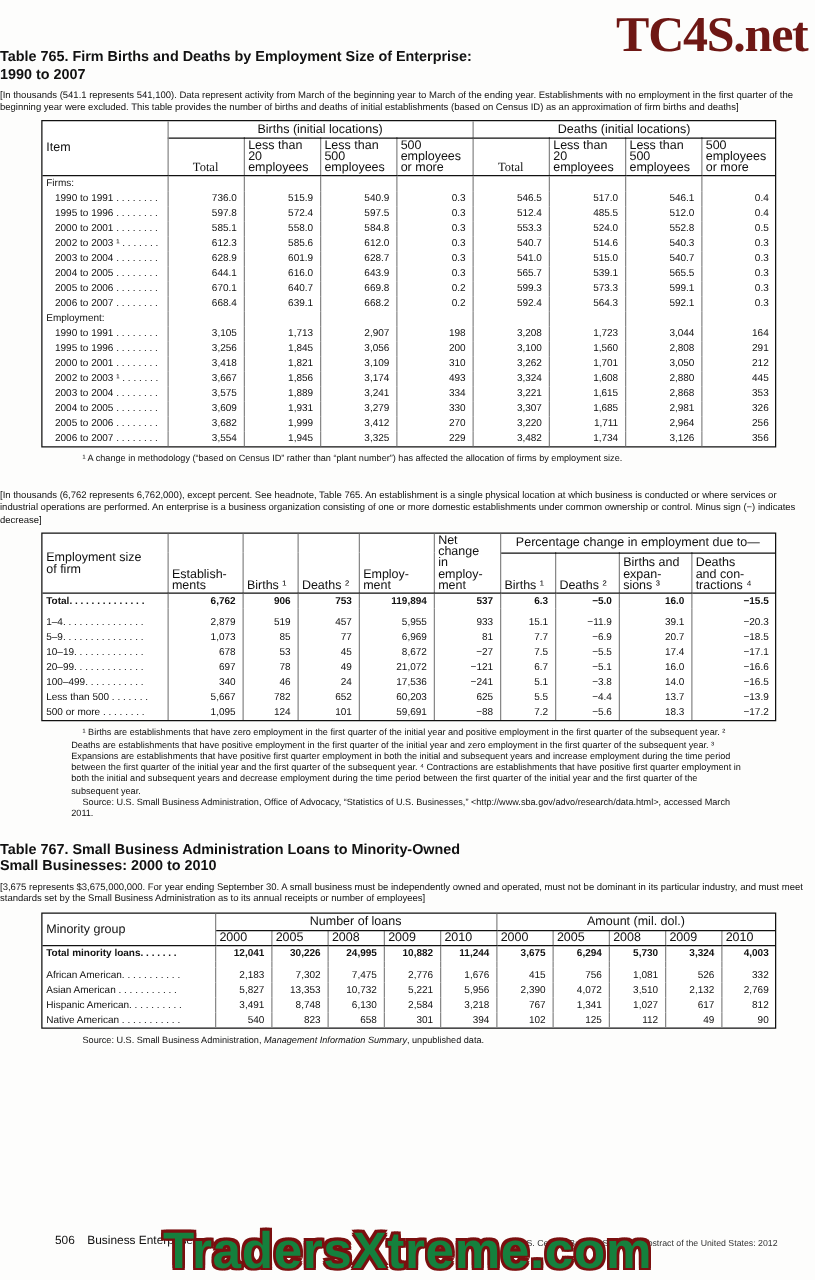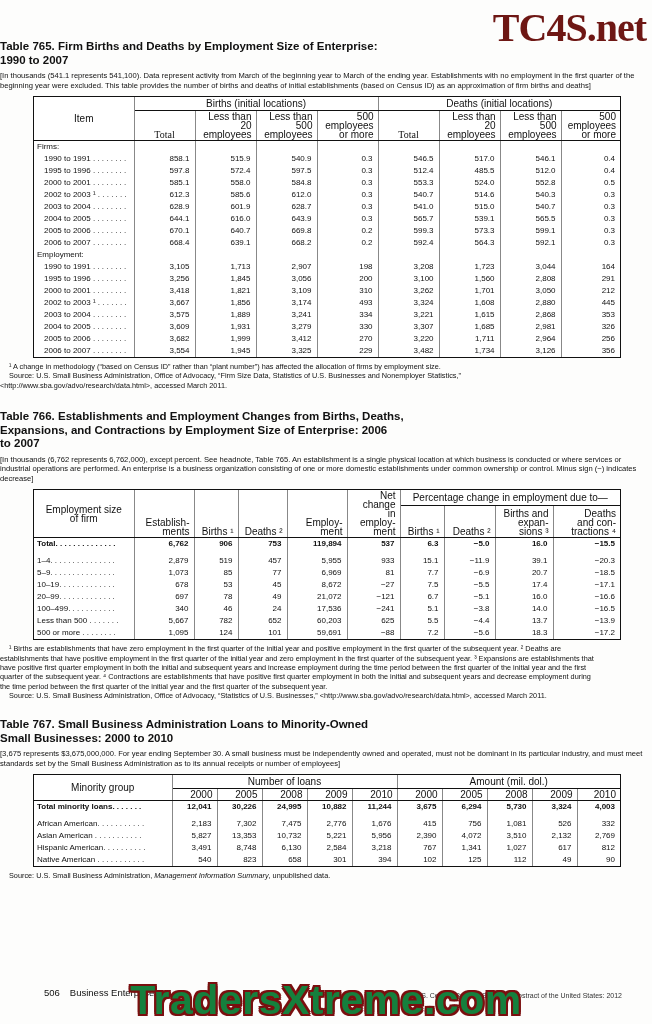--- a/index.html
+++ b/index.html
@@ -1,38 +1,38 @@
 <!DOCTYPE html>
 <html><head>
 <meta charset="utf-8">
 <style>
   html,body{margin:0;padding:0;}
   body{
     width:652px;height:1024px;position:relative;overflow:hidden;
     background:#fdfdfc;color:#111;
     font-family:"Liberation Sans",sans-serif;
   }
-  .text{margin-right:55px;}
+  .text{margin-left:57px;margin-right:55px;}
   .tablewrap{margin-left:33px;margin-right:31px;position:relative;}
   .title{
     font-size:11.5px;font-weight:bold;line-height:13.5px;
     white-space:pre-line;margin:0;
   }
   .headnote{font-size:7.6px;line-height:9.6px;margin:4px 0 6px 0;text-align:left;}
   .notes{font-size:7.3px;line-height:9.3px;margin-top:4px;}
   .notes p{margin:0;text-indent:9px;}
   .tblbox{border:1px solid #111;background:#fff;}
   table{width:100%;border-collapse:collapse;table-layout:fixed;font-size:8px;}
   th,td{border-left:1px solid #888;border-right:1px solid #888;padding:1px 3px;}
   th:first-child,td:first-child{border-left:none;}
   th:last-child,td:last-child{border-right:none;}
   thead th{border-bottom:1px solid #111;font-weight:normal;white-space:pre-line;line-height:9px;font-size:10px;}
   th.group{text-align:center;vertical-align:middle;padding:2px 2px;}
-  th.mid{text-align:center;vertical-align:middle;}
-  th.right{text-align:right;vertical-align:bottom;padding-right:4px;margin-top:44px;}
+  th.mid{text-align:left;vertical-align:middle;}
+  th.right{text-align:left;vertical-align:bottom;padding-right:4px;margin-top:44px;}
   th.center{text-align:center;vertical-align:bottom;font-family:Liberation Serif, serif;}
   td.num{text-align:right;padding:1px 5px 1px 1px;white-space:nowrap;overflow:hidden;}
   td.lab{white-space:nowrap;overflow:hidden;padding-left:3px;}
   td.lab.ind{padding-left:10px;}
   td.lab.sec{padding-left:3px;}
   tr.bold td{font-weight:bold;}
   tr.spacer td{height:5px;padding:0;}
   tbody tr td{line-height:10px;}
   .block766{margin-top:20px;}
   .block767{margin-top:18px;}
@@ -122,21 +122,21 @@
             <td class="num"></td>
             <td class="num"></td>
             <td class="num"></td>
             <td class="num"></td>
             <td class="num"></td>
             <td class="num"></td>
             <td class="num"></td>
           </tr>
           <tr>
             <td class="lab ind">1990 to 1991 . . . . . . . .</td>
-            <td class="num">858.1</td>
+            <td class="num">736.0</td>
             <td class="num">515.9</td>
             <td class="num">540.9</td>
             <td class="num">0.3</td>
             <td class="num">546.5</td>
             <td class="num">517.0</td>
             <td class="num">546.1</td>
             <td class="num">0.4</td>
           </tr>
           <tr>
             <td class="lab ind">1995 to 1996 . . . . . . . .</td>
@@ -313,27 +313,23 @@
             <td class="num">1,734</td>
             <td class="num">3,126</td>
             <td class="num">356</td>
           </tr>
         </tbody>
     </table>
   </div>
 </div>
 <div class="notes text">
   <p>¹ A change in methodology (“based on Census ID” rather than “plant number”) has affected the allocation of firms by employment size.</p>
-  <p>Source: U.S. Small Business Administration, Office of Advocacy, “Firm Size Data, Statistics of U.S. Businesses and Nonemployer Statistics,” &lt;http://www.sba.gov/advo/research/data.html&gt;, accessed March 2011.</p>
 </div>
 
 <div class="block766">
-  <h2 class="title text">Table 766. Establishments and Employment Changes from Births, Deaths,
-Expansions, and Contractions by Employment Size of Enterprise: 2006
-to 2007</h2>
   <p class="headnote text">[In thousands (6,762 represents 6,762,000), except percent. See headnote, Table 765. An establishment is a single physical location at which business is conducted or where services or industrial operations are performed. An enterprise is a business organization consisting of one or more domestic establishments under common ownership or control. Minus sign (−) indicates decrease]</p>
   <div class="tablewrap">
     <div class="tblbox">
       <table>
         <colgroup>
           <col style="width:100px">
             <col style="width:60px">
             <col style="width:44px">
             <col style="width:49px">
           <col style="width:60px">

